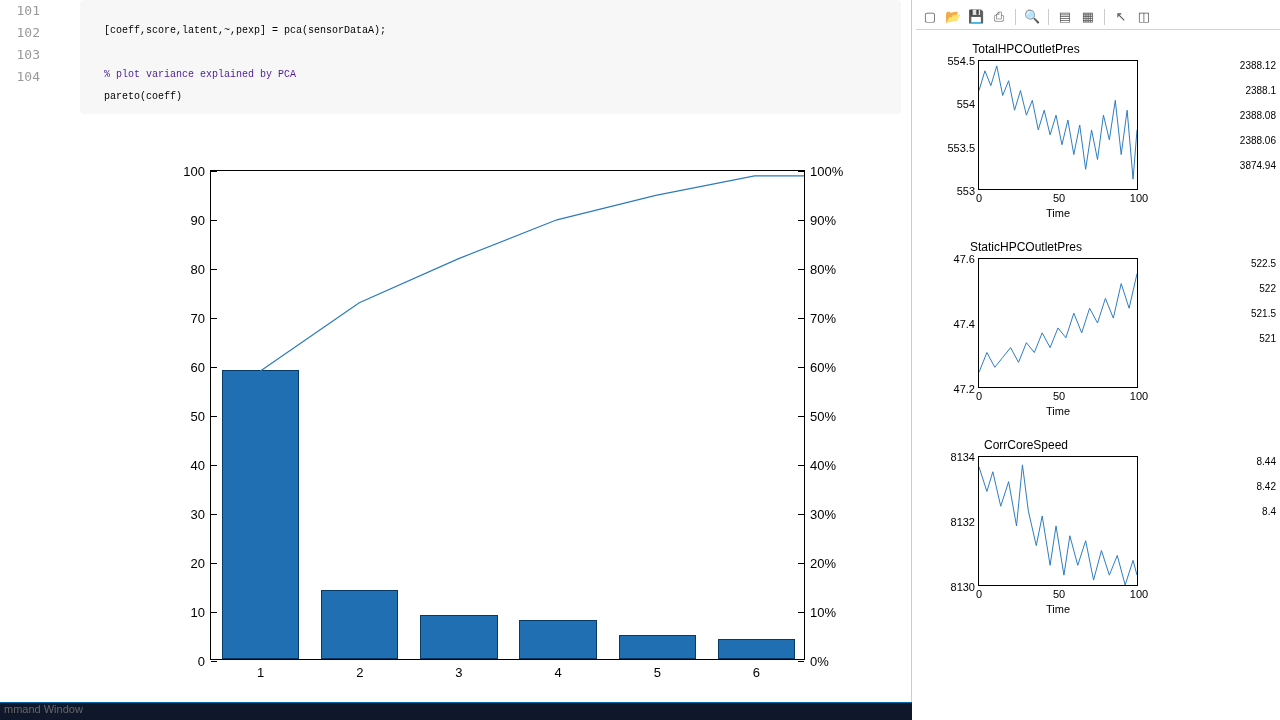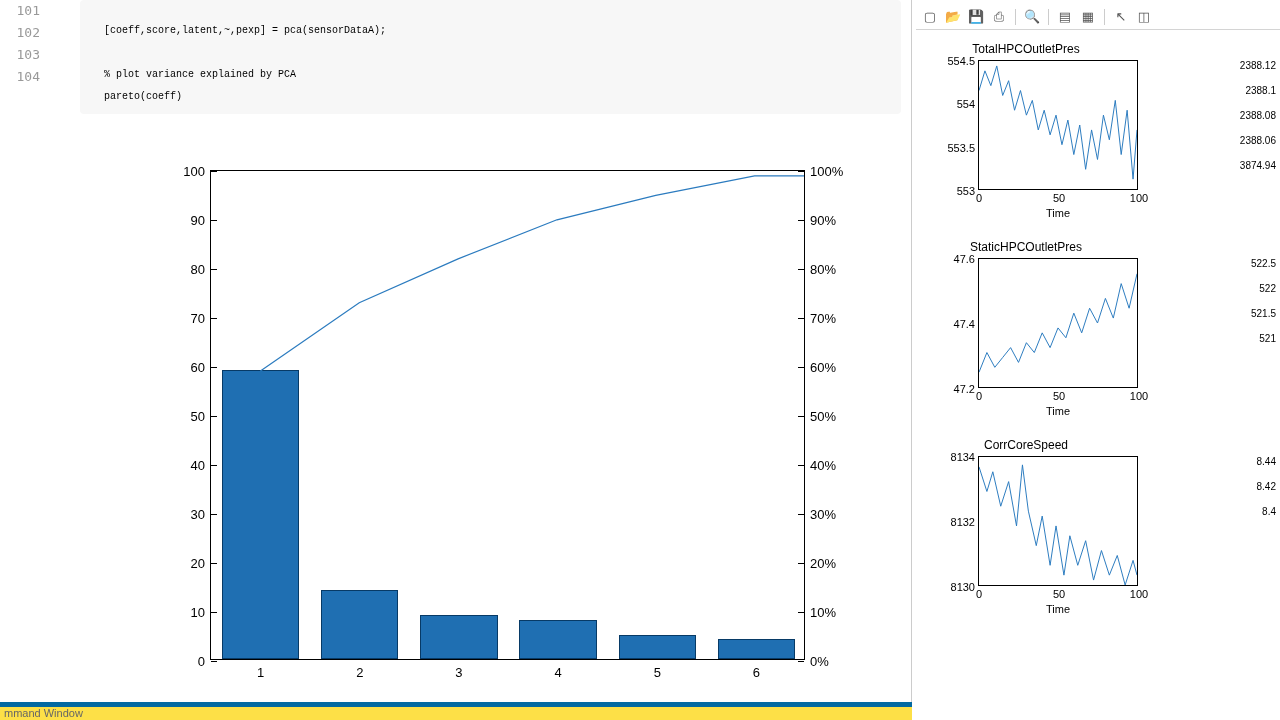--- a/index.html
+++ b/index.html
@@ -7,21 +7,21 @@
   .layout { display: flex; width: 100%; height: 100%; }
   .editor-pane { flex: 0 0 912px; position: relative; border-right: 1px solid #ccc; }
   .right-pane { flex: 1; position: relative; background: #fff; }
 
   .gutter { position: absolute; left: 0; top: 0; width: 48px; text-align: right; color: #999; font-family: Menlo, Consolas, monospace; font-size: 13px; line-height: 22px; padding-right: 8px; }
   .gutter div { height: 22px; }
 
   .code-block { position: absolute; left: 80px; top: 0; right: 10px; background: #f7f7f7; border-radius: 4px; padding: 20px 14px 6px 24px; font-family: Liberation Mono, monospace; font-size: 10px; line-height: 22px; white-space: pre; }
   .code-line { height: 22px; }
   .kw-black { color: #000; }
-  .comment { color: #000000; }
+  .comment { color: #4c1d95; }
 
   .pareto-chart { position: absolute; left: 120px; top: 150px; width: 760px; height: 550px; }
   .axes-box { position: absolute; left: 90px; top: 20px; width: 595px; height: 490px; border: 1px solid #000; background: #fff; }
   .left-tick { position: absolute; right: 100%; margin-right: 6px; transform: translateY(-50%); font-size: 13px; color: #000; }
   .right-tick { position: absolute; left: 100%; margin-left: 6px; transform: translateY(-50%); font-size: 13px; color: #000; white-space: nowrap; }
   .x-tick { position: absolute; top: 100%; margin-top: 6px; transform: translateX(-50%); font-size: 13px; color: #000; }
   .bar { position: absolute; bottom: 0; background: #1f6fb2; border: 1px solid #073a66; }
   .grid-tick { position: absolute; width: 6px; height: 1px; background: #000; left: 0; }
   .grid-tick.rt { left: auto; right: 0; }
   svg.line-overlay { position: absolute; left: 0; top: 0; width: 100%; height: 100%; pointer-events: none; }
@@ -37,21 +37,21 @@
   .mini-title { position: absolute; top: 0; left: 0; width: 100%; text-align: center; font-weight: normal; font-size: 12px; }
   .mini-axes { position: absolute; left: 66px; top: 18px; width: 160px; height: 130px; border: 1px solid #000; background: #fff; }
   .mini-left-tick { position: absolute; right: 100%; margin-right: 4px; transform: translateY(-50%); font-size: 11px; }
   .mini-x-tick { position: absolute; top: 100%; margin-top: 3px; transform: translateX(-50%); font-size: 11px; }
   .mini-xlabel { position: absolute; top: 100%; margin-top: 18px; left: 50%; transform: translateX(-50%); font-size: 11px; }
   svg.mini-line { position: absolute; left: 0; top: 0; width: 100%; height: 100%; }
   .mini-path { stroke: #2b7bbf; stroke-width: 1; fill: none; }
   .side-right-ticks { position: absolute; right: 4px; font-size: 10px; text-align: right; }
   .side-right-ticks div { margin-bottom: 14px; white-space: nowrap; }
 
-  .status-bar { position: absolute; left: 0; bottom: 0; width: 912px; height: 18px; font-size: 11px; color: #666; padding-left: 4px; border-top: 5px solid #0369a1; background: #fde047; }
+  .status-bar { position: absolute; left: 0; bottom: 0; width: 912px; height: 18px; font-size: 11px; color: #666; padding-left: 4px; border-top: 1px solid #0369a1; background: #0f172a; }
 </style>
 </head>
 <body>
 
 <div class="layout">
   <div class="editor-pane">
     <div class="gutter" id="gutter">
         <div>101</div>
         <div>102</div>
         <div>103</div>

